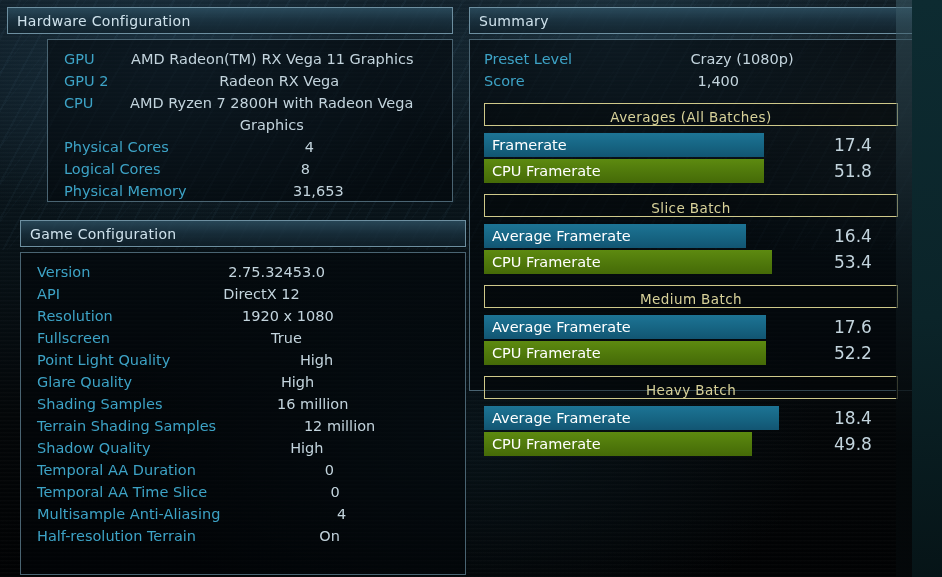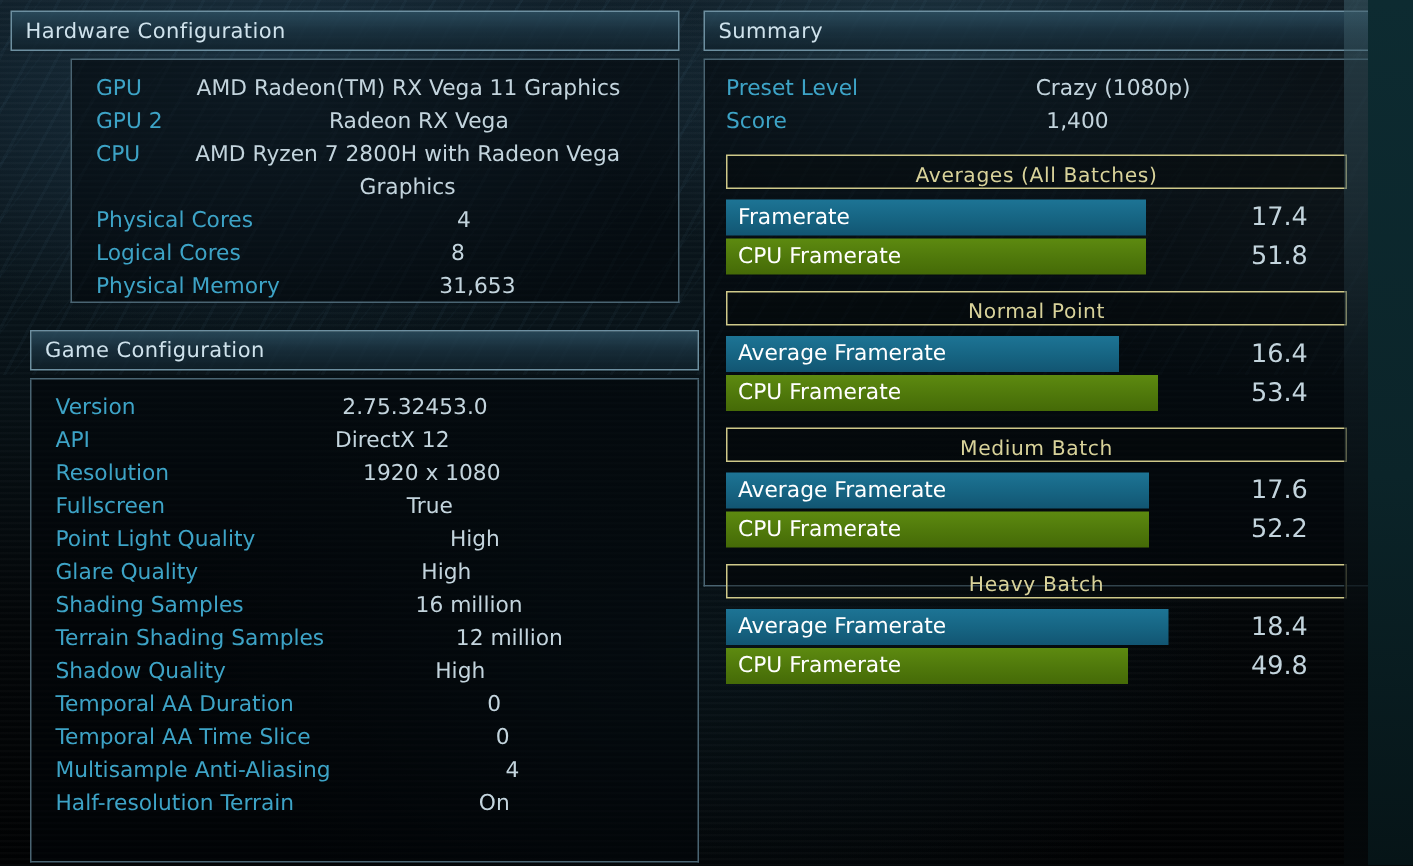--- a/index.html
+++ b/index.html
@@ -323,21 +323,21 @@
       </div>
       <div class="bar-row">
         <div class="bar-track">
           <div class="bar-fill cpu" style="width: 80%;"></div>
           <span class="bar-label">CPU Framerate</span>
         </div>
         <span class="bar-value">51.8</span>
       </div>
 
       <div class="section-banner">
-        <span class="section-banner-label">Normal Point</span>
+        <span class="section-banner-label">Slice Batch</span>
       </div>
       <div class="bar-row">
         <div class="bar-track">
           <div class="bar-fill gpu" style="width: 74.8%;"></div>
           <span class="bar-label">Average Framerate</span>
         </div>
         <span class="bar-value">16.4</span>
       </div>
       <div class="bar-row">
         <div class="bar-track">

